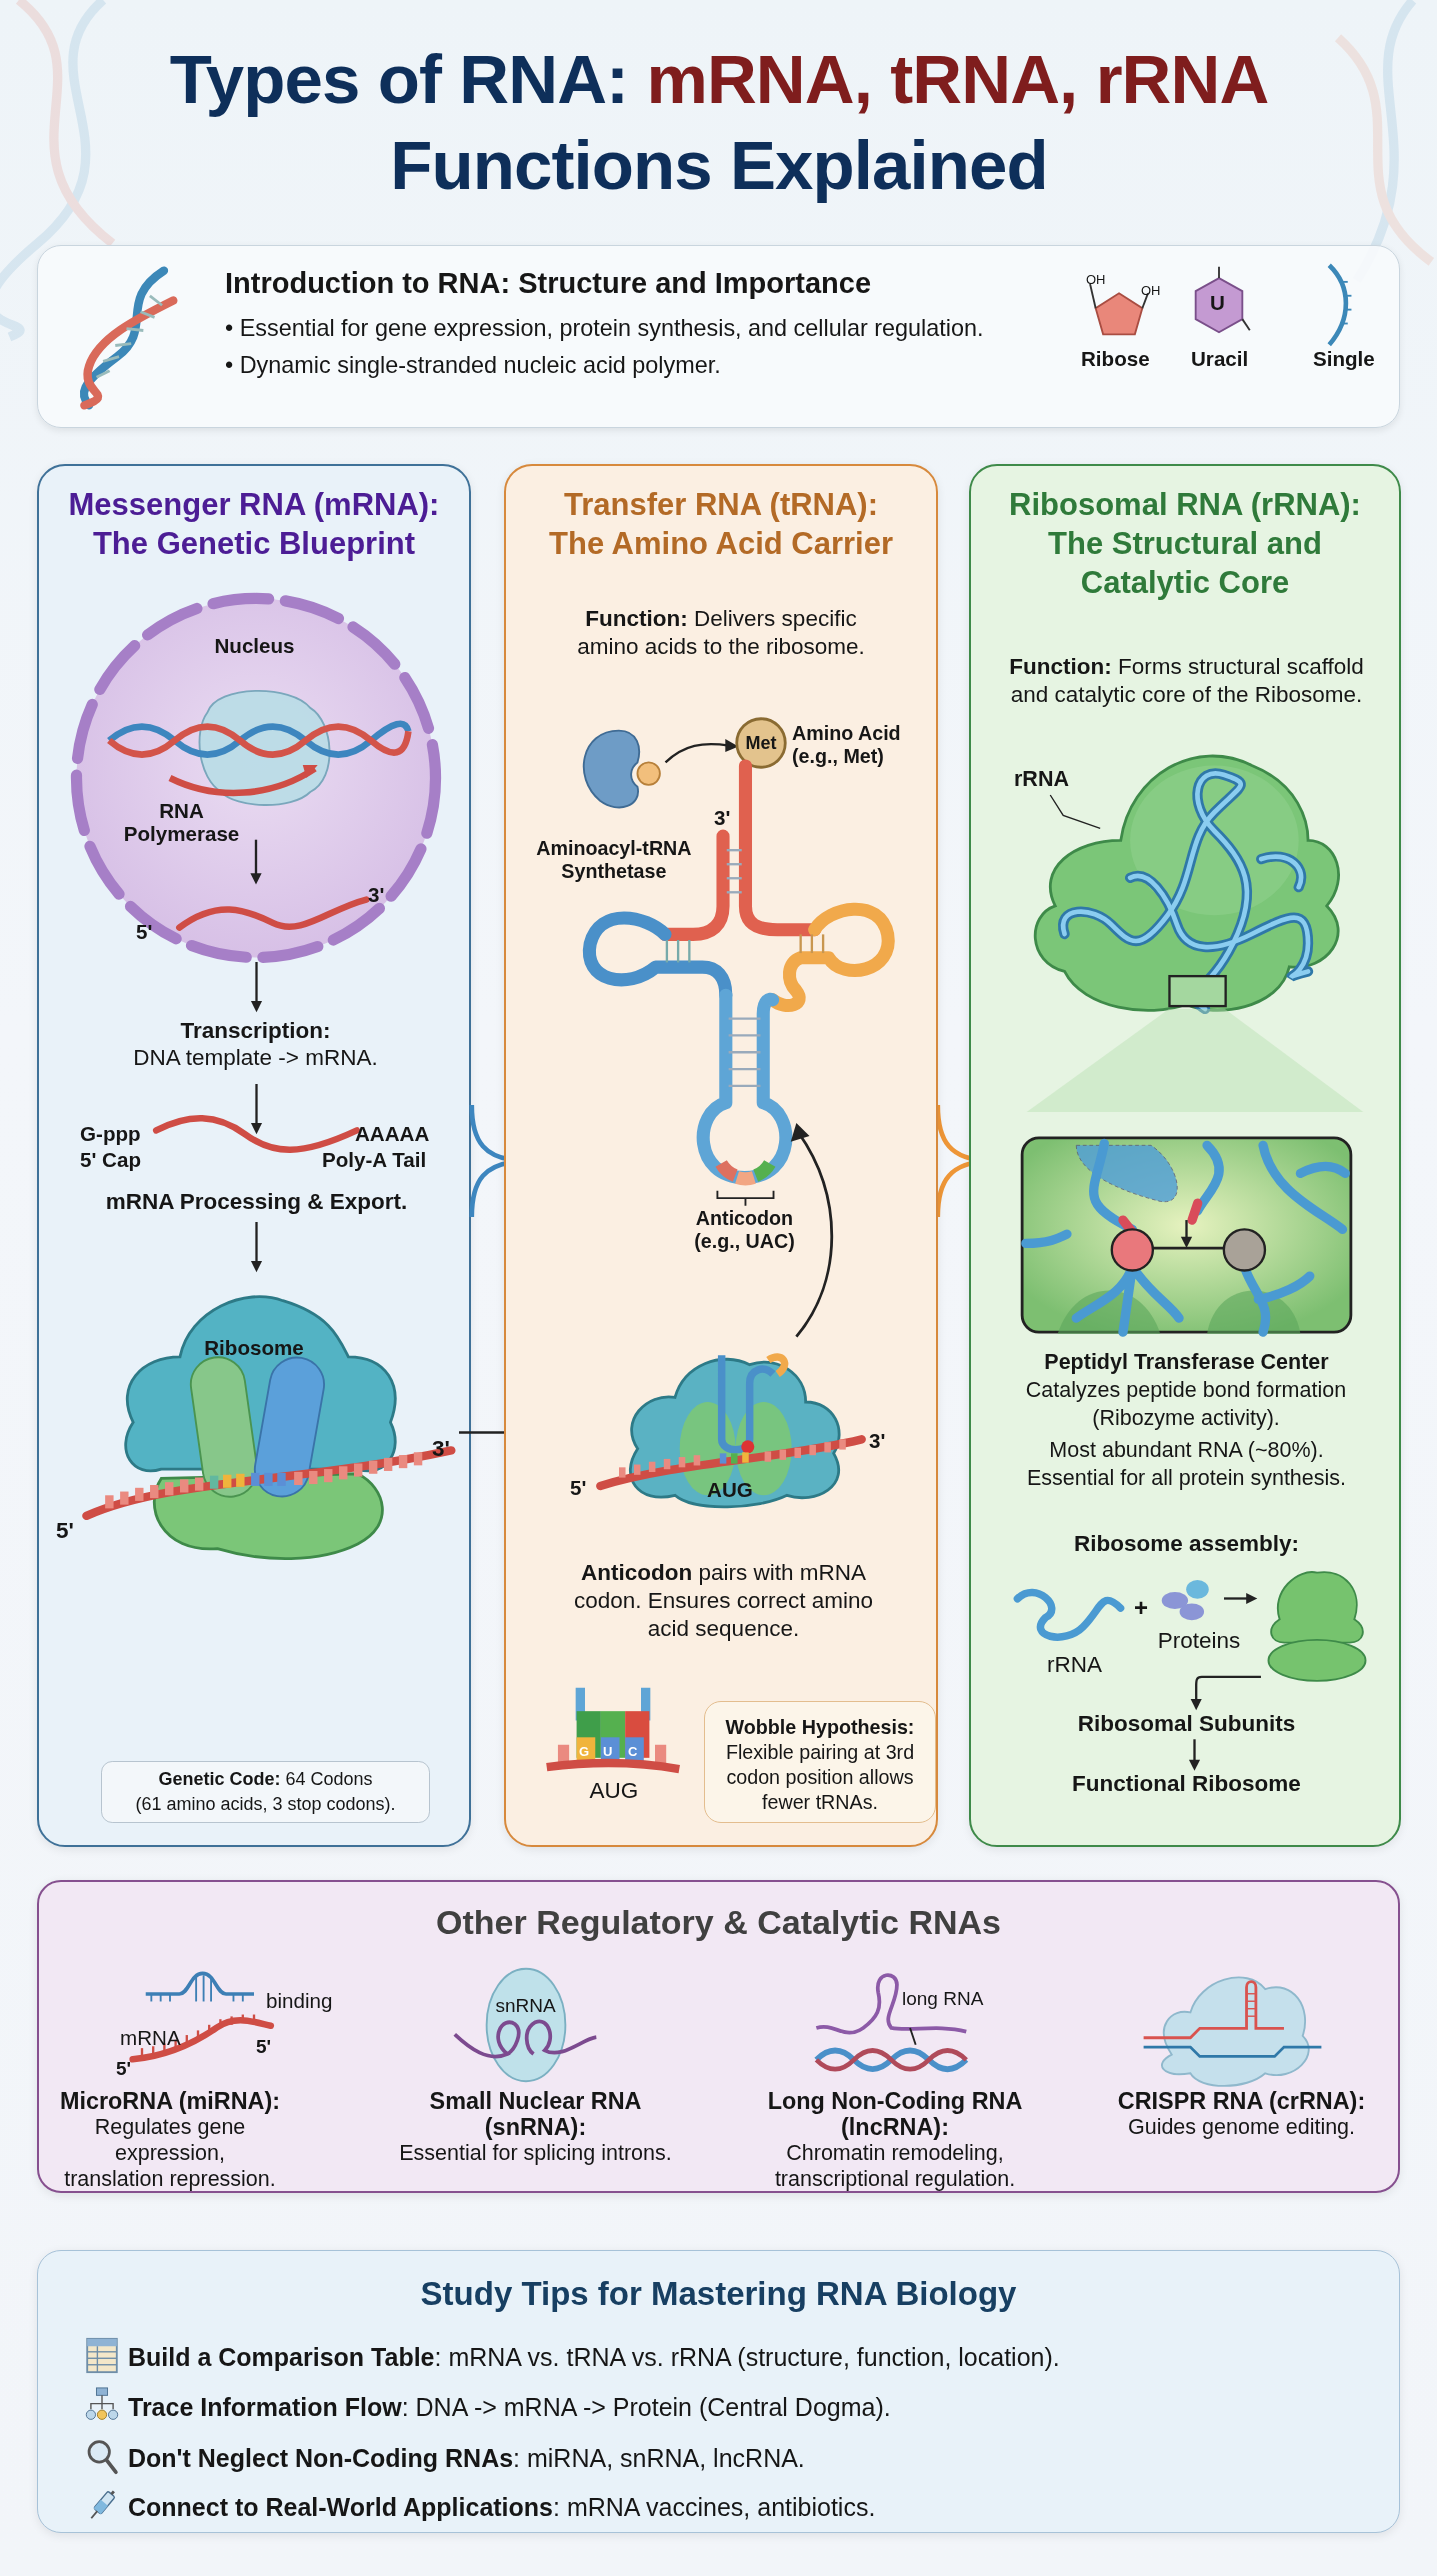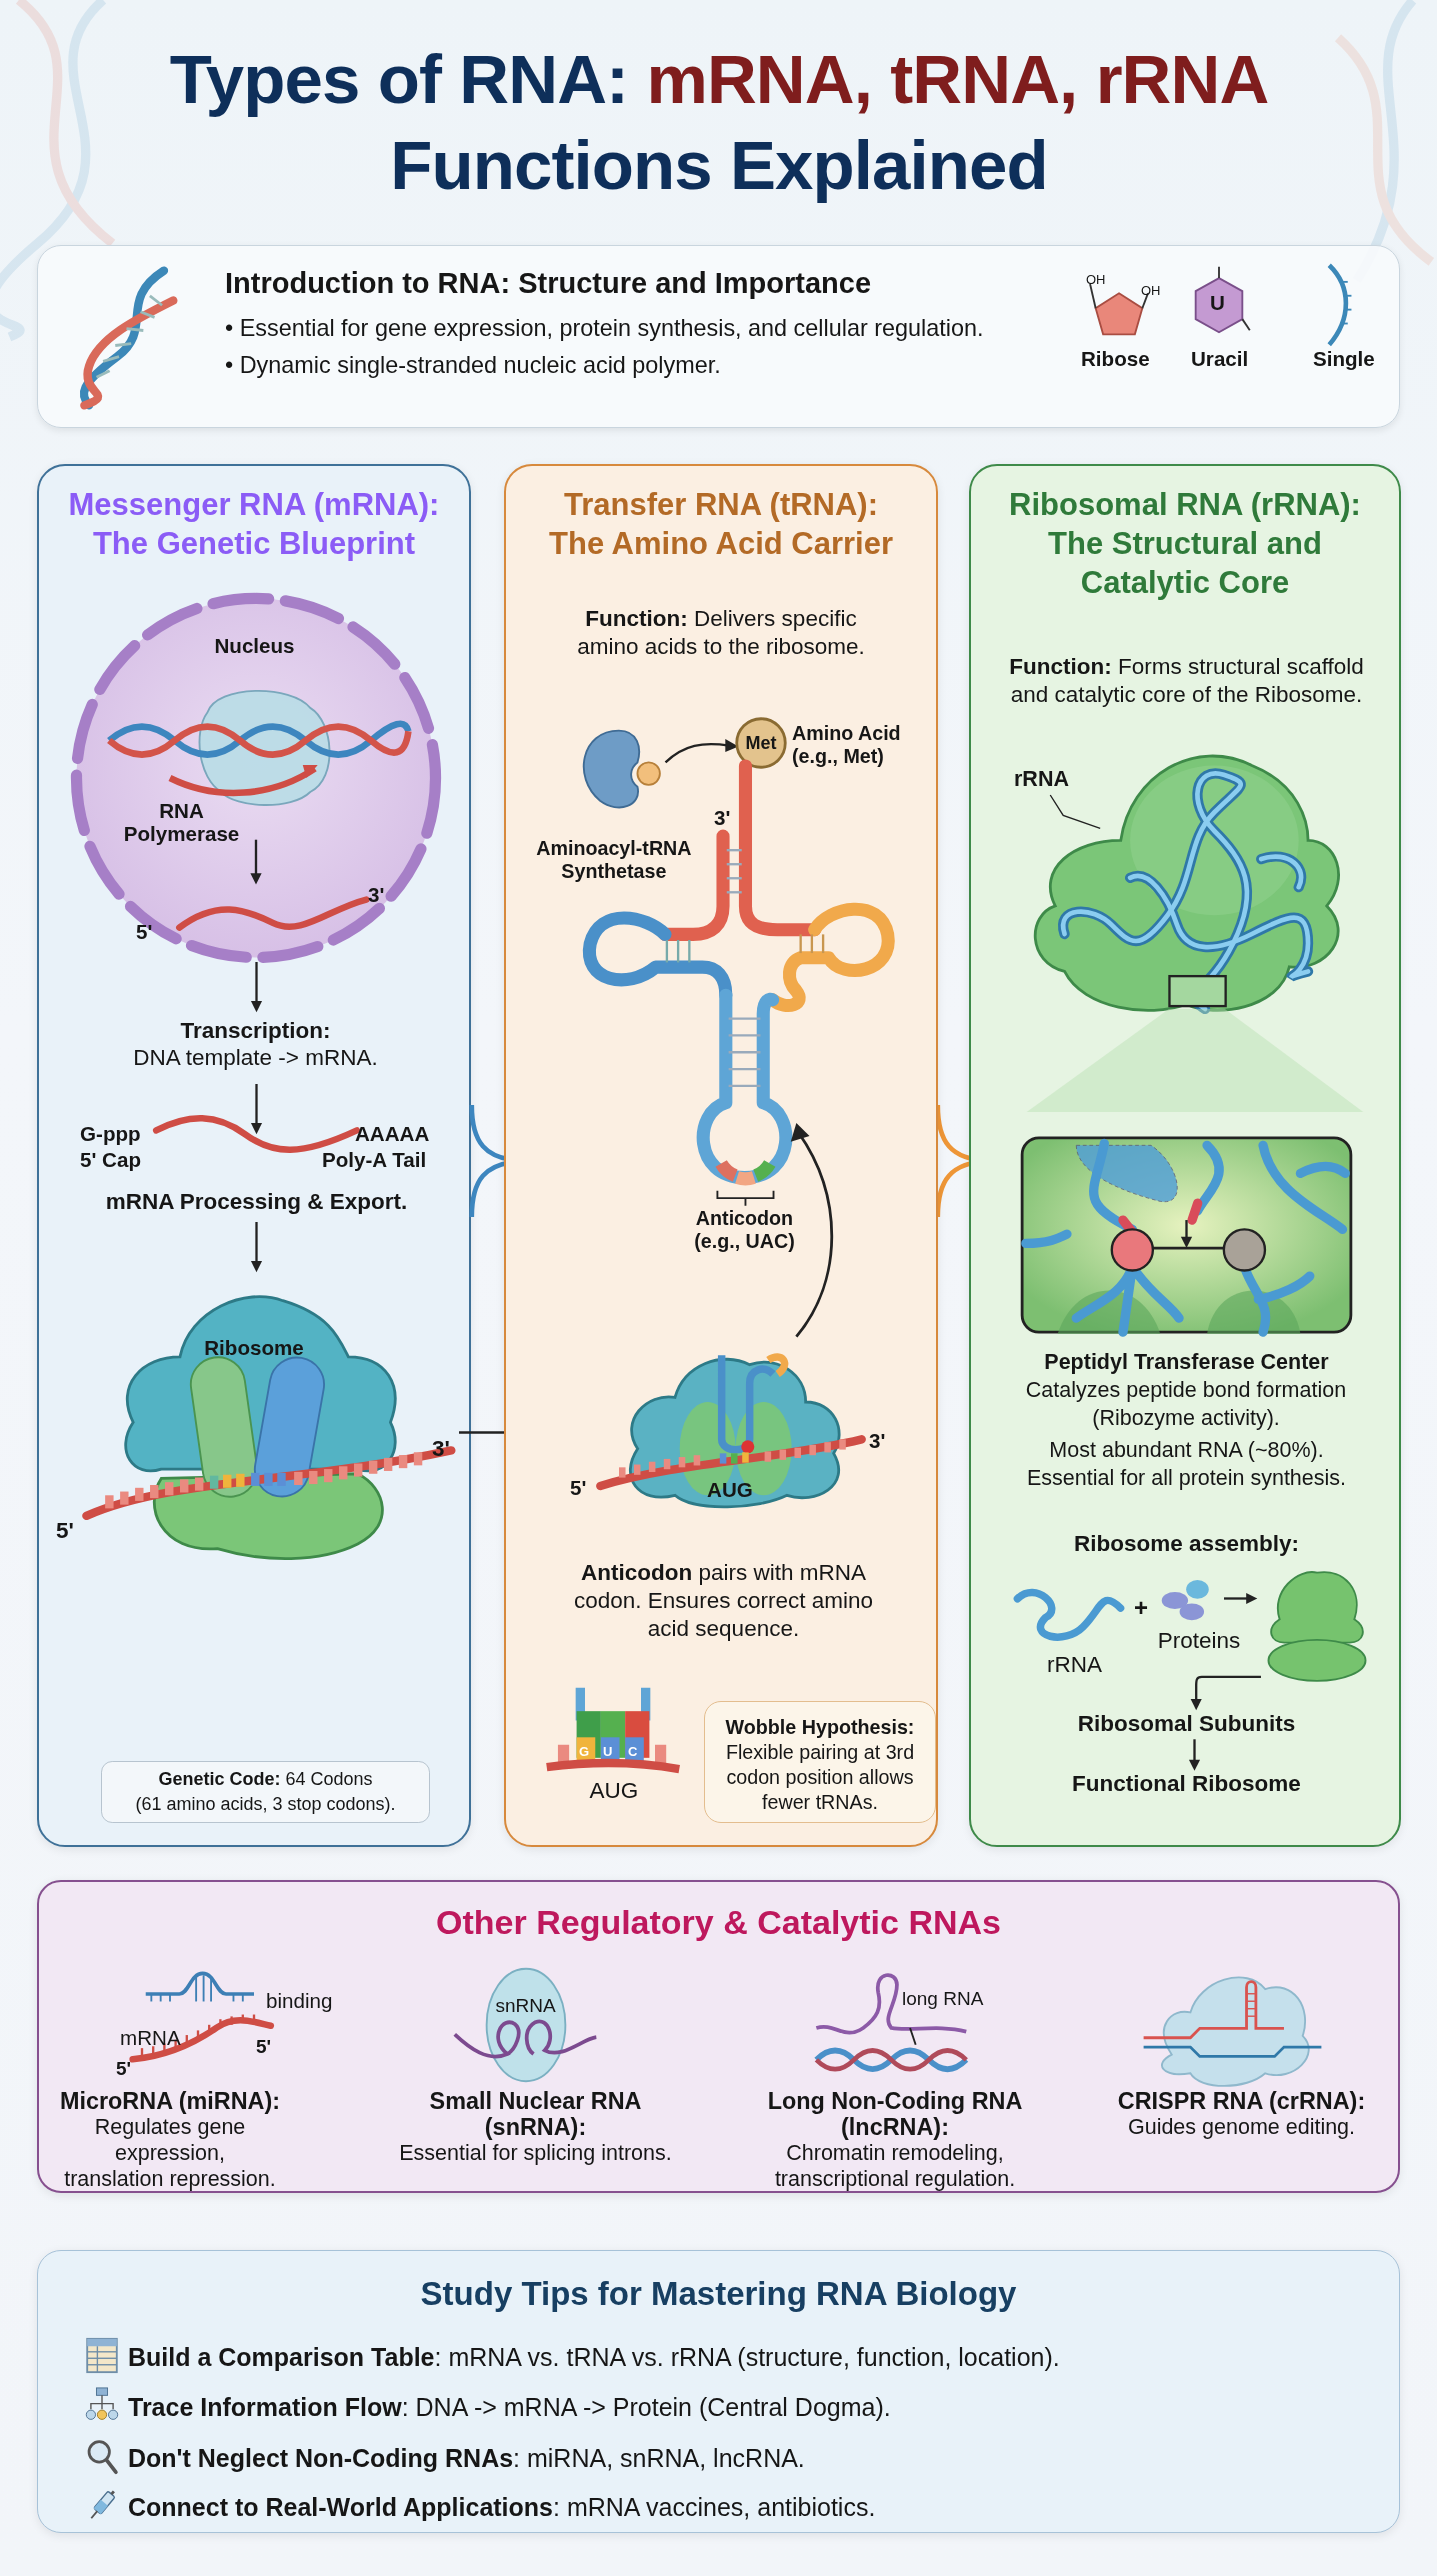--- a/index.html
+++ b/index.html
@@ -34,21 +34,21 @@
 
   
   .col {
     position: absolute; top: 464px; height: 1383px; border-radius: 28px;
     border: 2.8px solid; box-shadow: 0 2.8px 9.4px rgba(0,0,0,0.08);
   }
   .col-m { left: 37px; width: 434px; background: #e9f2f9; border-color: #3f7198; }
   .col-t { left: 504px; width: 434px; background: #fbefe2; border-color: #d7893c; }
   .col-r { left: 969px; width: 432px; background: #e6f4e2; border-color: #3e8a49; }
   .col-title { position: absolute; left: 0; width: 100%; top: 19px; text-align: center; font-weight: 700; font-size: 31px; line-height: 39px; }
-  .col-m .col-title { color: #8b5cf6; }
+  .col-m .col-title { color: #4c1d95; }
   .col-t .col-title { color: #b36a26; }
   .col-r .col-title { color: #2f7a3a; }
   .lbl { position: absolute; font-size: 20.6px; font-weight: 700; text-align: center; line-height: 25px; }
   .txt { position: absolute; font-size: 22.5px; line-height: 28px; text-align: center; }
   .txt b { font-weight: 700; }
   svg { position: absolute; overflow: visible; }
 
   .bullets { position: absolute; list-style: none; font-size: 22.5px; line-height: 28px; }
   .bullets li { padding-left: 17px; text-indent: -17px; }
   .bullets li::before { content: "• "; }
@@ -64,21 +64,21 @@
   }
 
   .flow-arrow { position: absolute; }
 
   
   .other {
     position: absolute; left: 37px; top: 1880px; width: 1363px; height: 313px;
     background: #f2e8f4; border: 2.8px solid #86508f; border-radius: 24px;
     box-shadow: 0 2.8px 9.4px rgba(0,0,0,0.08);
   }
-  .other-title { position: absolute; left: 0; width: 100%; top: 20.6px; text-align: center; font-weight: 700; font-size: 34px; color: #be185d; }
+  .other-title { position: absolute; left: 0; width: 100%; top: 20.6px; text-align: center; font-weight: 700; font-size: 34px; color: #404040; }
   .o-item { position: absolute; top: 206px; text-align: center; font-size: 21.5px; line-height: 26px; }
   .o-item .h { font-weight: 700; font-size: 23.4px; }
 
   
   .tips {
     position: absolute; left: 37px; top: 2250px; width: 1363px; height: 283px;
     background: #e8f2f9; border: 1.9px solid #a7c2d8; border-radius: 24px;
     box-shadow: 0 2.8px 9.4px rgba(0,0,0,0.08);
   }
   .tips-title { position: absolute; left: 0; width: 100%; top: 24px; text-align: center; font-weight: 700; font-size: 33px; color: #173f62; }

